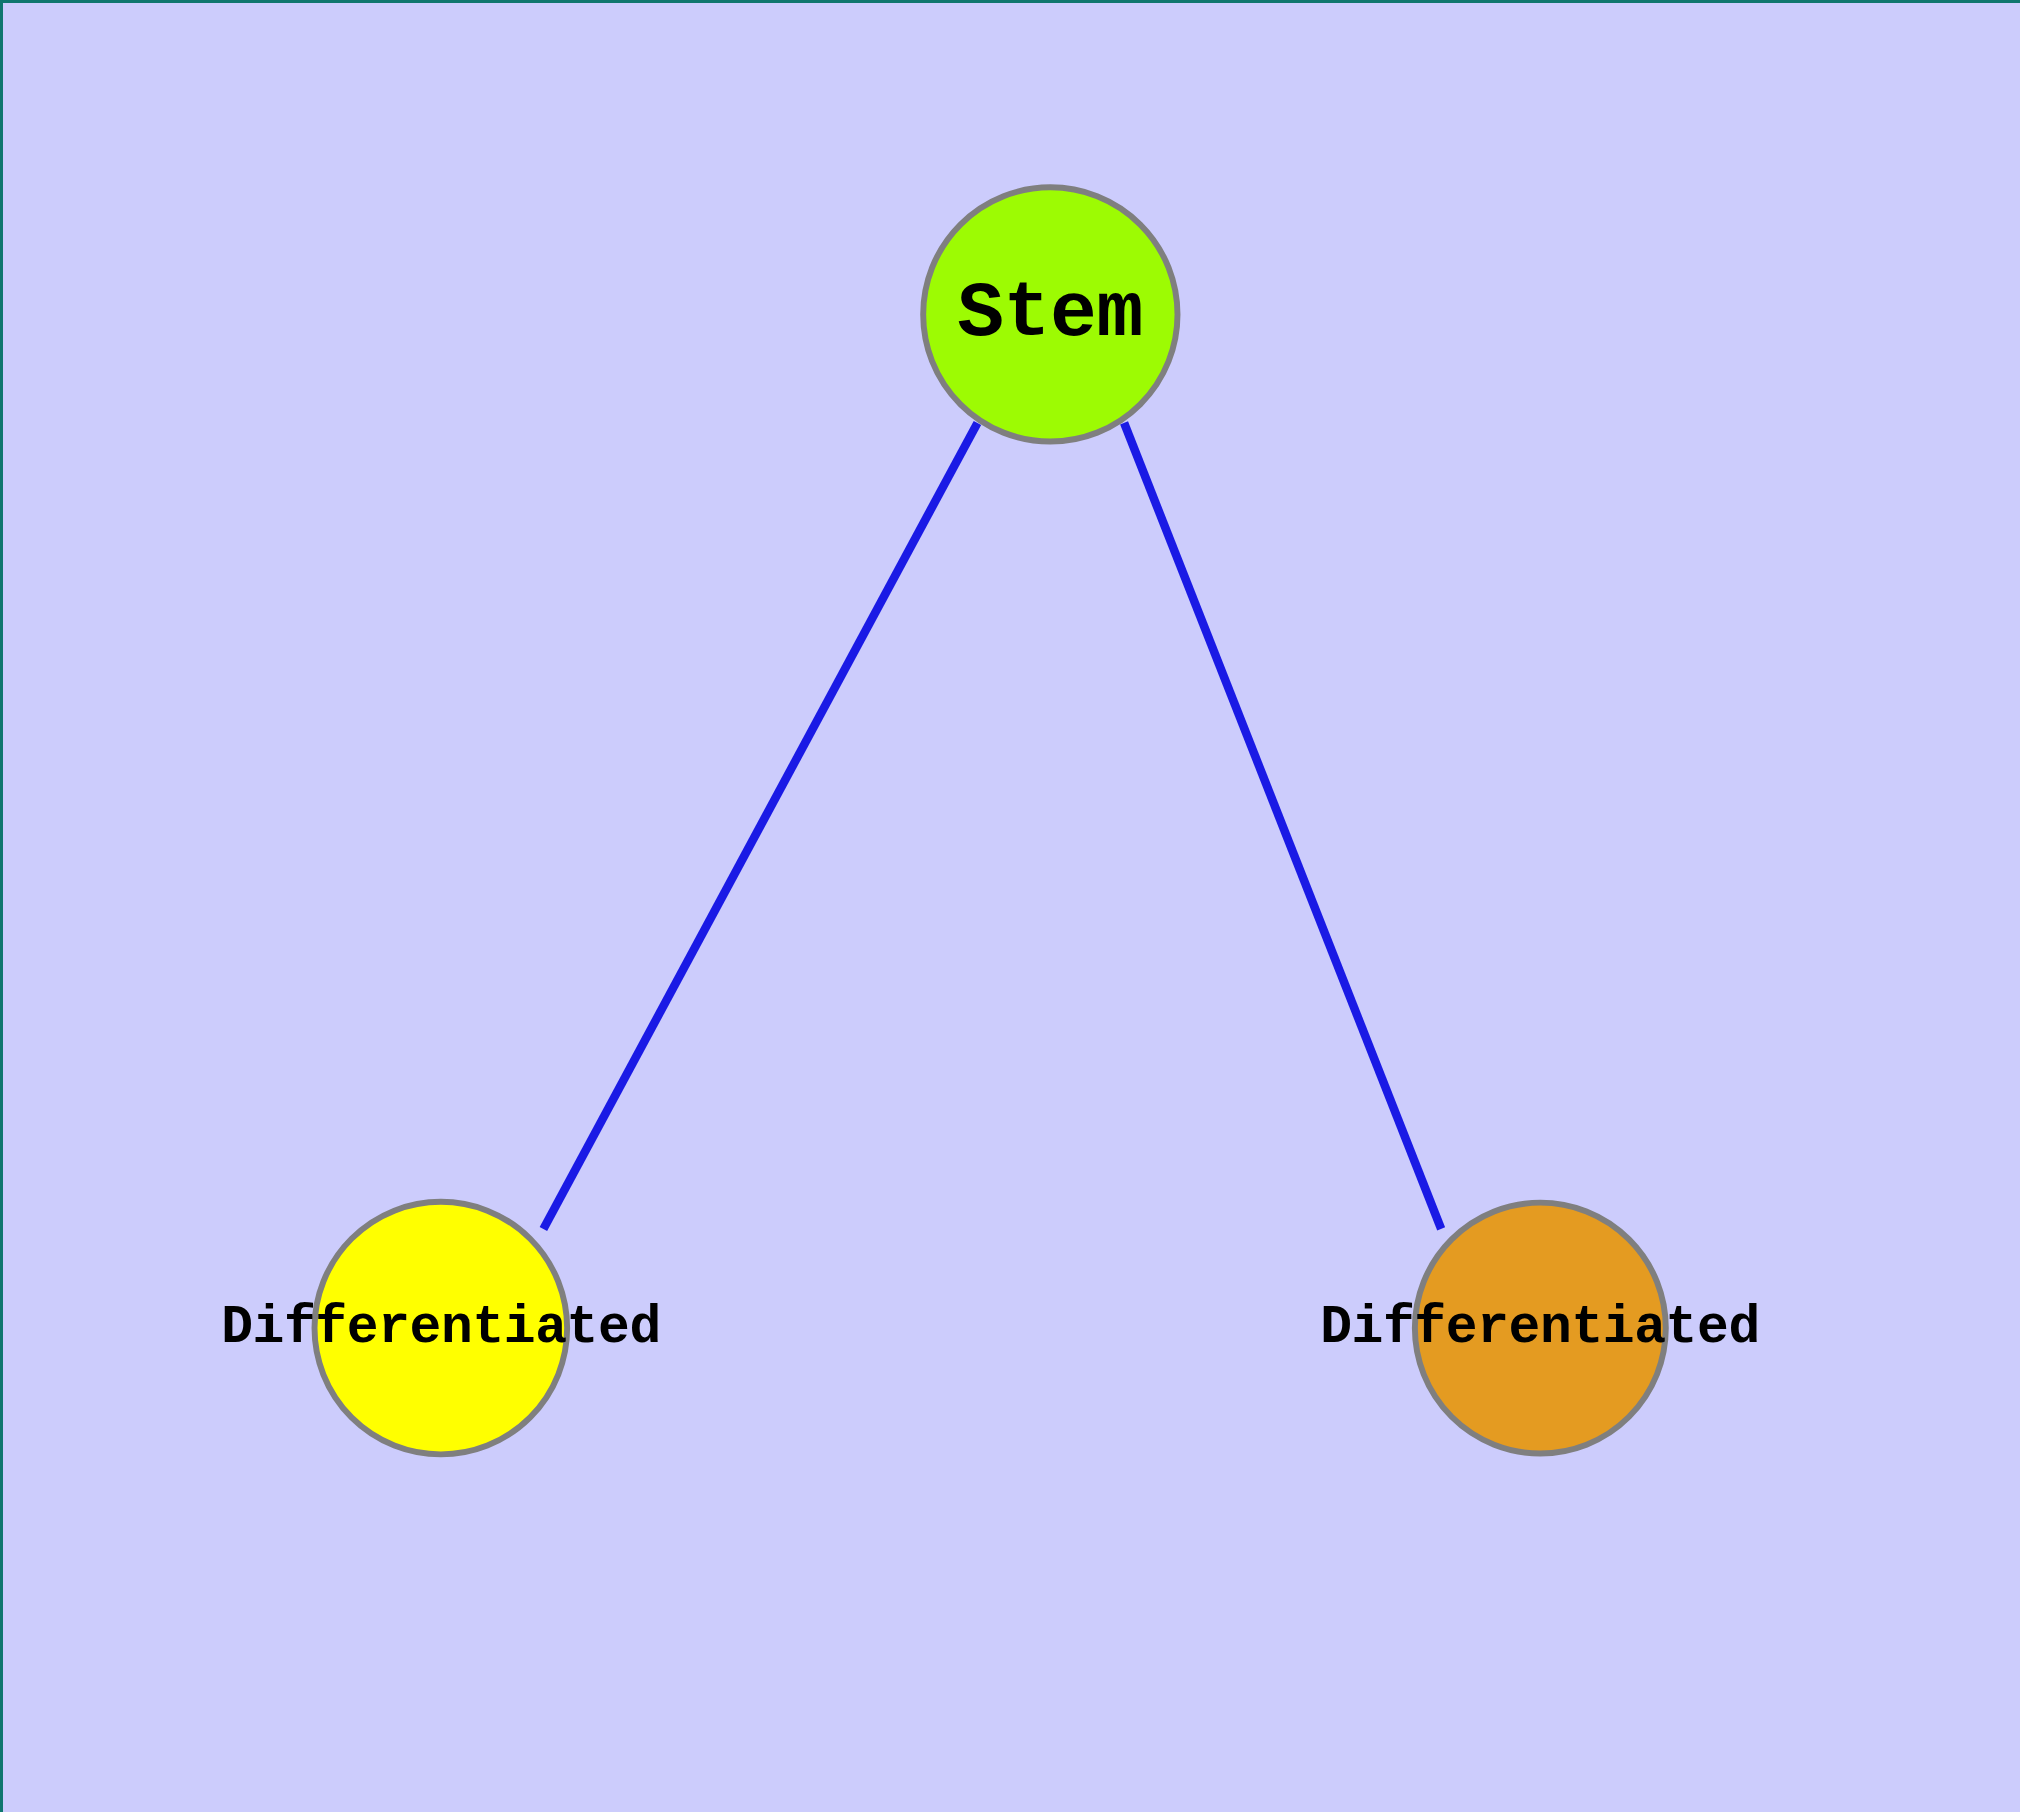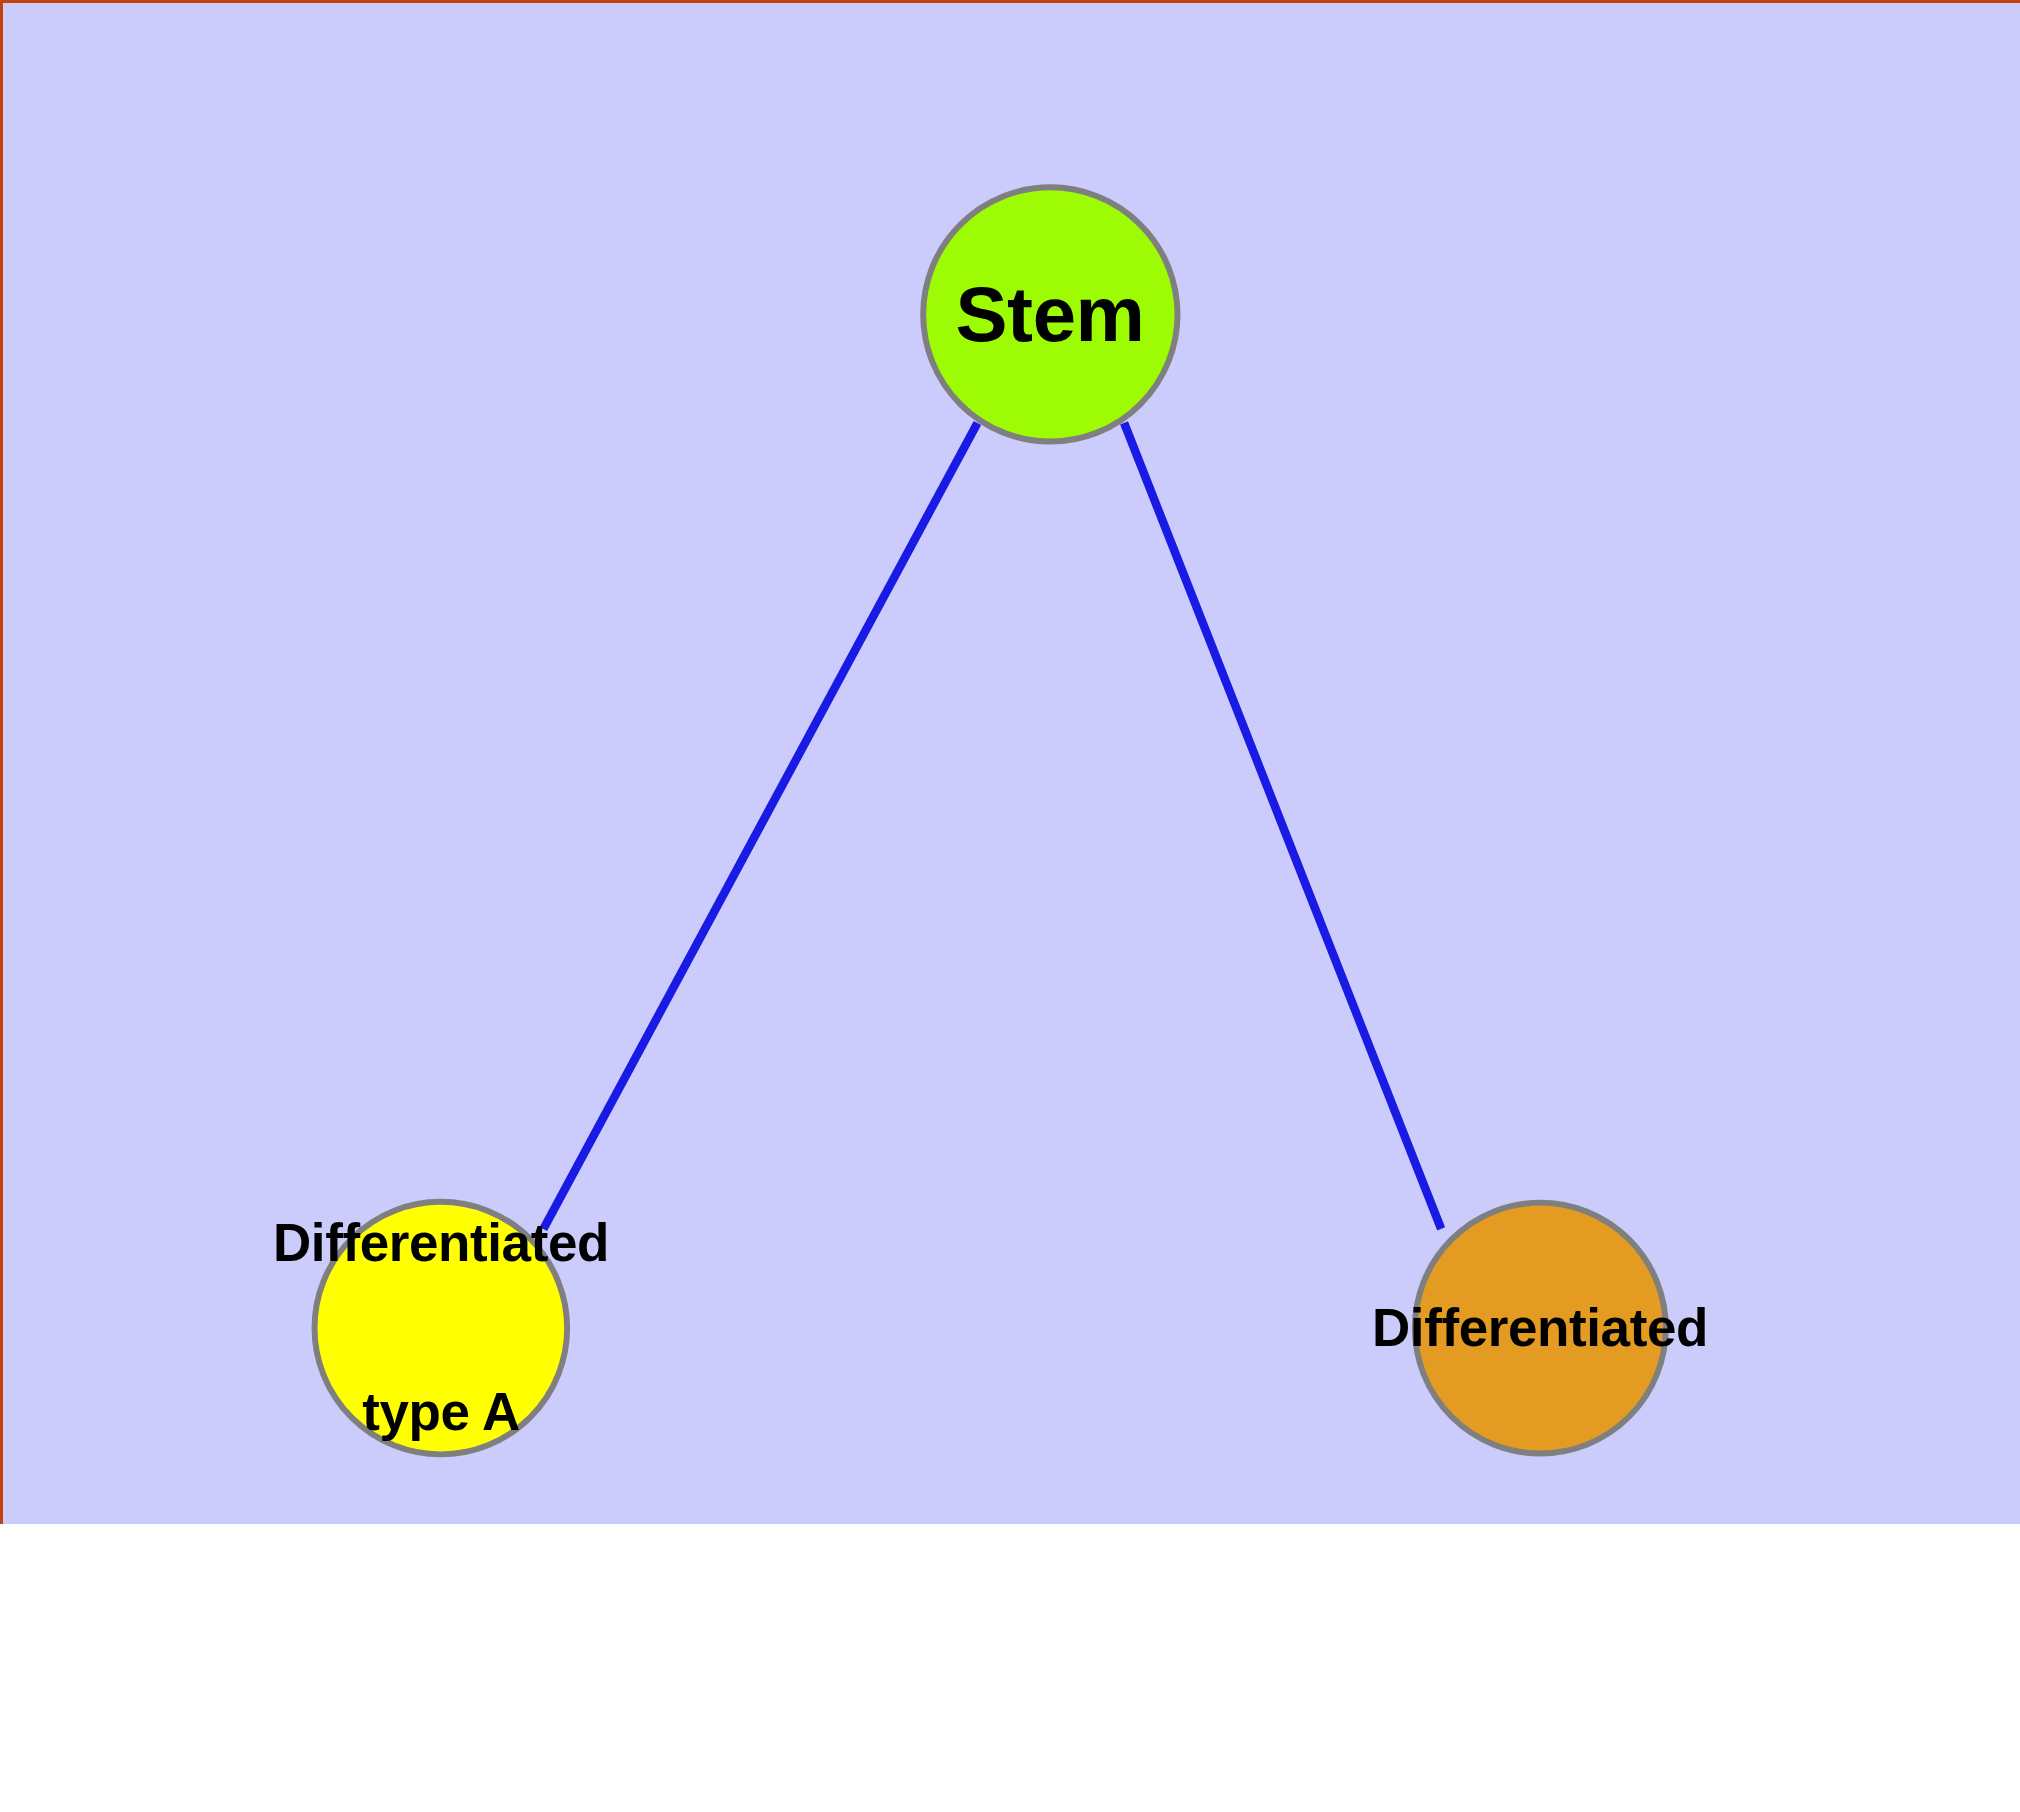--- a/index.html
+++ b/index.html
@@ -4,24 +4,24 @@
 <title>Cell differentiation graph</title>
 <style>
   html, body {
     margin: 0;
     padding: 0;
     background: #ffffff;
   }
   #canvas {
     position: relative;
     width: 2021px;
-    height: 1524px;
-    background: #c2410c;
+    height: 1812px;
+    background: #0f766e;
     overflow: hidden;
-    font-family: Liberation Sans, sans-serif;
+    font-family: Liberation Mono, monospace;
   }
   #plot-area {
     position: absolute;
     left: 2.5px;
     top: 2.5px;
     width: 2018px;
     height: 1810px;
     background: #ccccfc;
   }
   #graph-svg {
@@ -67,20 +67,19 @@
       <circle cx="1239" cy="371" r="150" fill="#9dfb03" stroke="#7f7f7f" stroke-width="7"></circle>
       <circle cx="520" cy="1567" r="149" fill="#ffff00" stroke="#7f7f7f" stroke-width="7"></circle>
       <circle cx="1817" cy="1567" r="148" fill="#e49b21" stroke="#7f7f7f" stroke-width="7"></circle>
     </g>
   </svg>
 
   <div class="node-label root" style="left:1050px; top:314px;">Stem</div>
 
   <div class="node-label leaf" style="left:441px; top:1328px;">
     <div>Differentiated</div>
-    <div>type A</div>
   </div>
 
   <div class="node-label leaf" style="left:1540px; top:1328px;">
     <div>Differentiated</div>
   </div>
 </div>
 
 
 </body></html>

